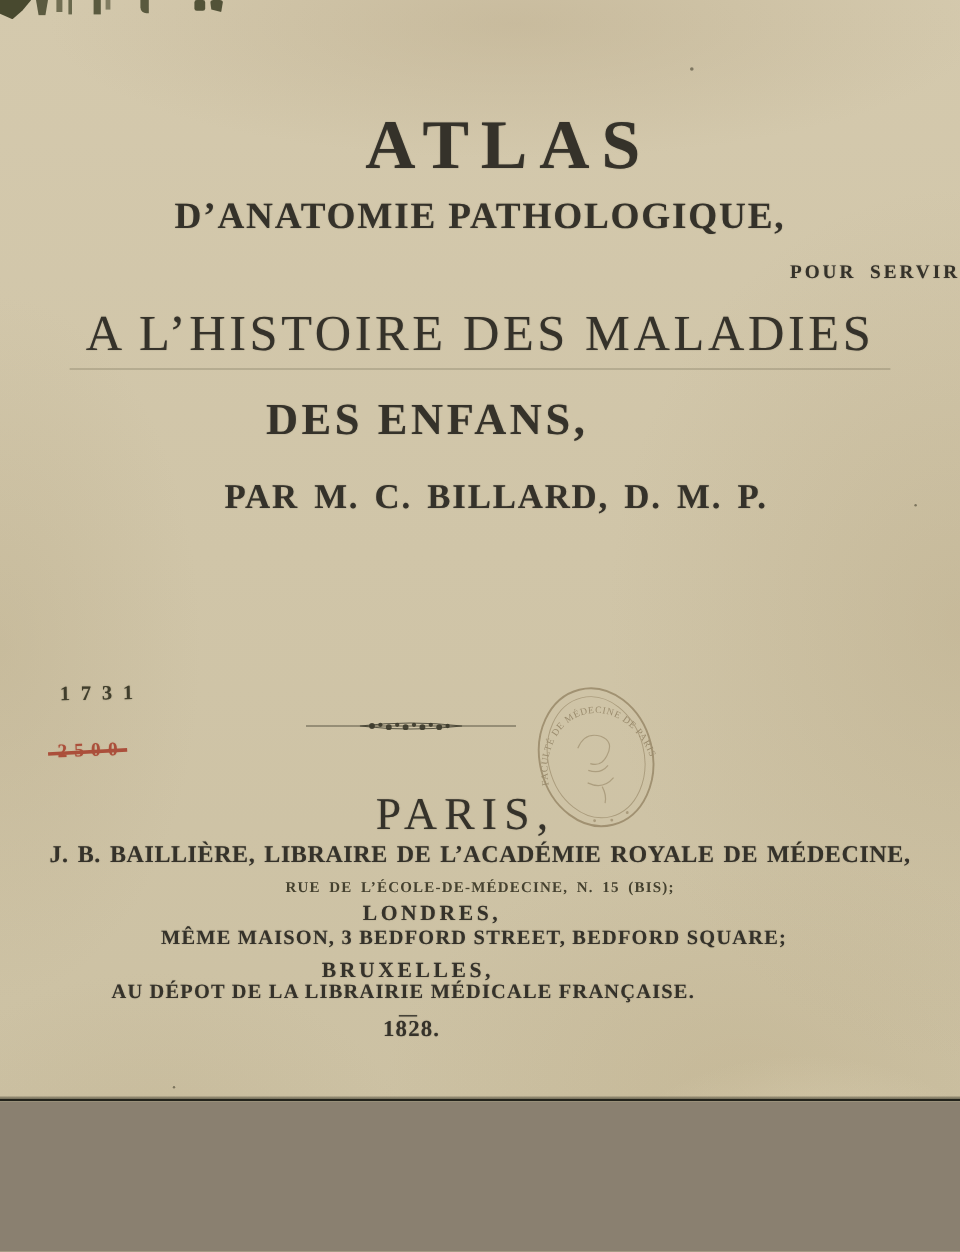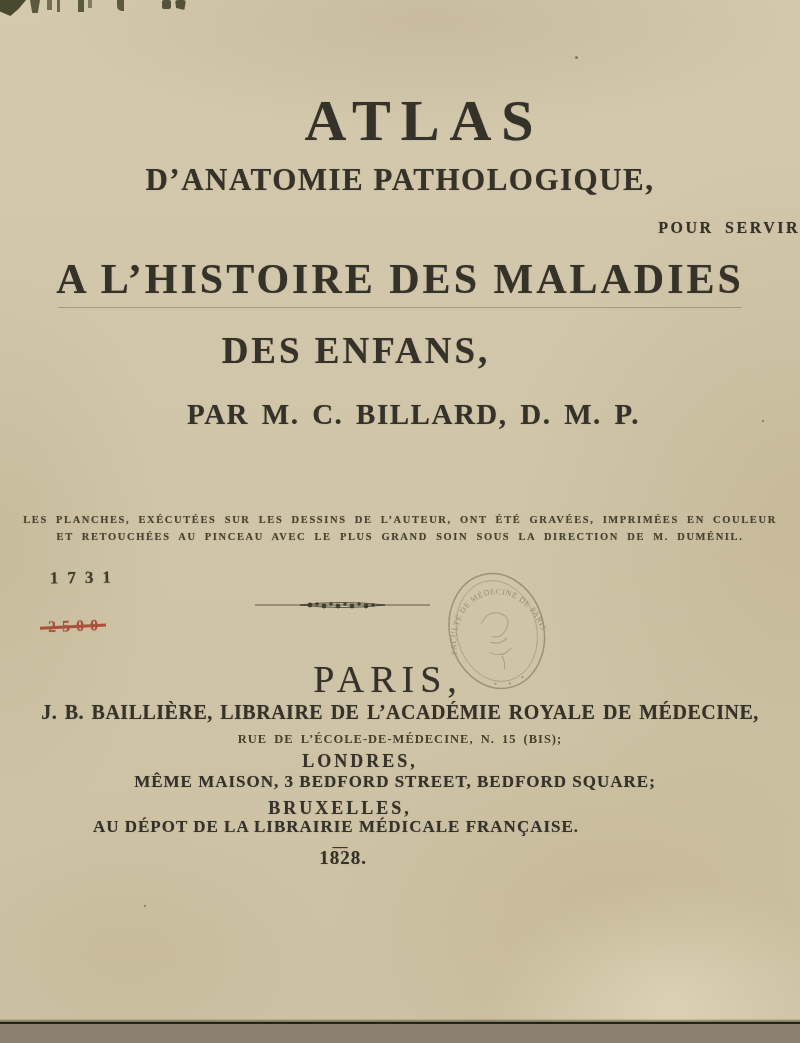--- a/index.html
+++ b/index.html
@@ -1,35 +1,35 @@
 <!DOCTYPE html>
 <html><head>
 <meta charset="utf-8">
 <style>
   html,body{margin:0;padding:0;background:#8a8070;}
   .scan{
-    position:relative;width:800px;height:1024px;overflow:hidden;
+    position:relative;width:800px;height:918px;overflow:hidden;
     font-family:"Liberation Serif","DejaVu Serif",serif;
     color:#37342a;
     background-color:#cfc4a7;
     background-image:
       radial-gradient(ellipse 260px 180px at 670px 1005px, rgba(232,222,194,.6), rgba(232,222,194,0) 70%),
       radial-gradient(ellipse 420px 520px at 800px 520px, rgba(178,162,126,.32), rgba(178,162,126,0) 70%),
       radial-gradient(ellipse 520px 150px at 430px 20px, rgba(184,168,136,.42), rgba(184,168,136,0) 75%),
       radial-gradient(ellipse 240px 420px at 0px 540px, rgba(181,166,131,.30), rgba(181,166,131,0) 70%),
       radial-gradient(ellipse 430px 300px at 620px 910px, rgba(183,166,128,.30), rgba(183,166,128,0) 70%),
       radial-gradient(ellipse 300px 200px at 130px 950px, rgba(187,172,138,.28), rgba(187,172,138,0) 70%),
       linear-gradient(#d4c9ad,#ccc1a3);
   }
   .line{position:absolute;left:0;right:0;text-align:center;line-height:1;white-space:nowrap;}
   .ink{color:#35322a;text-shadow:0 0 1px rgba(53,50,42,.45);}
   .title{top:92px;font-size:58px;font-weight:bold;letter-spacing:10px;transform:translateX(24px);}
   .subtitle{top:164px;font-size:31px;font-weight:bold;letter-spacing:1.5px;text-align:center;}
   .servir{top:220px;font-size:16px;font-weight:bold;letter-spacing:2.5px;word-spacing:5px;text-align:right;}
-  .histoire{top:258px;font-size:42px;font-weight:bold;letter-spacing:3px;}
+  .histoire{top:258px;font-size:42px;font-weight:normal;letter-spacing:3px;}
   .heading-rule{position:absolute;top:307px;left:58px;width:684px;height:1px;background:rgba(72,64,44,.32);}
   .enfans{top:332px;font-size:37px;font-weight:bold;letter-spacing:3px;transform:translateX(-44px);}
   .author{top:400px;font-size:29px;font-weight:bold;letter-spacing:1.5px;word-spacing:4px;padding-left:27px;}
   .format{top:452px;font-size:17px;font-weight:bold;letter-spacing:2px;word-spacing:6px;}
   .note{top:511px;font-size:10.5px;font-weight:bold;letter-spacing:1.6px;word-spacing:4px;line-height:17px;color:#47432f;text-shadow:0 0 1px rgba(71,67,47,.4);}
   .inv{position:absolute;left:50px;top:568px;font-size:17px;font-weight:bold;letter-spacing:9px;color:#403e2c;transform:rotate(-1deg);text-shadow:0 0 1px rgba(64,62,44,.55);}
   .price{position:absolute;left:48px;top:617px;font-size:16px;font-weight:bold;letter-spacing:6px;color:#a7402d;transform:rotate(-2deg);opacity:.88;text-shadow:0 0 1px rgba(167,64,45,.5);}
   .price .strike{position:absolute;left:-8px;right:-2px;top:45%;height:2.5px;background:#a7402d;transform:rotate(-1deg);}
   .divider{position:absolute;left:255px;top:598px;}
   .stamp{position:absolute;left:438px;top:568px;transform:rotate(-14deg);opacity:.55;}
@@ -68,24 +68,20 @@
   <div class="speck" style="left:144px;top:905px;width:2px;height:2px;"></div>
 
   <div class="line ink title">ATLAS</div>
   <div class="line ink subtitle">D’ANATOMIE PATHOLOGIQUE,</div>
   <div class="line ink servir">POUR SERVIR</div>
   <div class="line ink histoire">A L’HISTOIRE DES MALADIES</div>
   <div class="heading-rule"></div>
   <div class="line ink enfans">DES ENFANS,</div>
   <div class="line ink author">PAR M. C. BILLARD, D. M. P.</div>
 
-  <div class="line note">
-    <div>LES PLANCHES, EXÉCUTÉES SUR LES DESSINS DE L’AUTEUR, ONT ÉTÉ GRAVÉES, IMPRIMÉES EN COULEUR</div>
-    <div>ET RETOUCHÉES AU PINCEAU AVEC LE PLUS GRAND SOIN SOUS LA DIRECTION DE M. DUMÉNIL.</div>
-  </div>
 
   <div class="inv">1731</div>
   <div class="price">
     <span>2500</span>
     <span class="strike"></span>
   </div>
 
   <svg class="divider" width="175" height="14" viewBox="0 0 175 14">
     <line x1="0" y1="7" x2="175" y2="7" stroke="#4a4736" stroke-width="1" opacity=".85"></line>
     <path d="M45 7 Q 87 2 130 7 Q 87 12 45 7 Z" fill="none" stroke="#3a382a" stroke-width="1" opacity=".8"></path>

